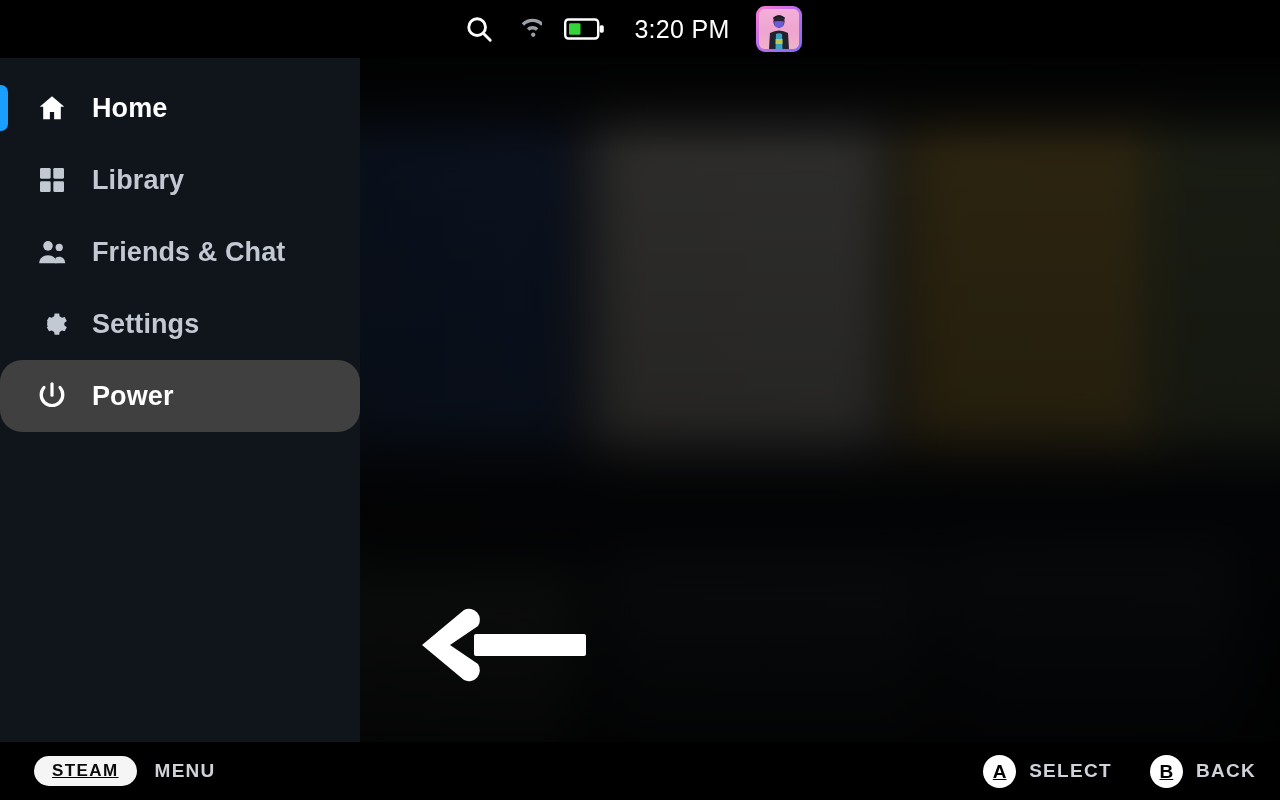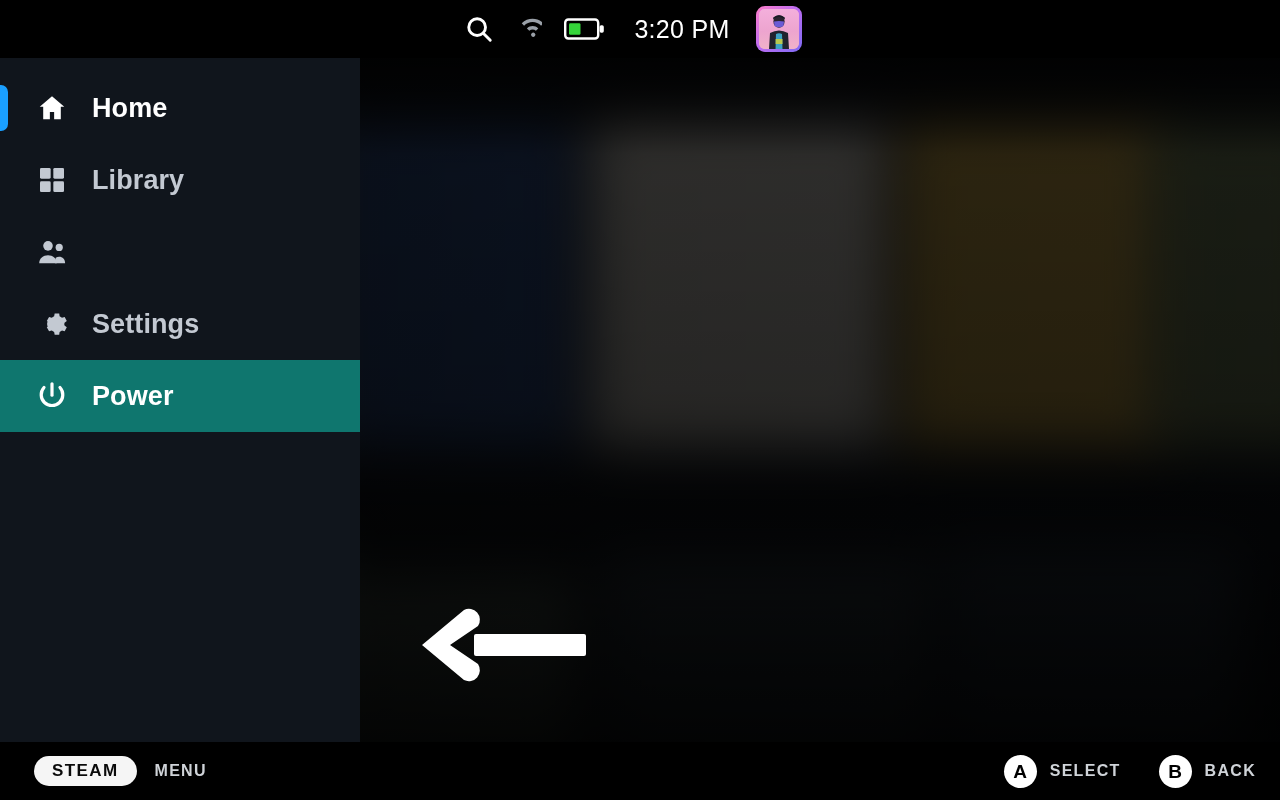--- a/index.html
+++ b/index.html
@@ -64,49 +64,50 @@
     width:32px; height:32px; flex:none;
     display:flex; align-items:center; justify-content:center;
     color:#c3c9d2;
   }
   .nav-item .nav-label {
     font-size:27px; font-weight:600; color:#c3c9d2; letter-spacing:.1px;
     white-space:nowrap;
   }
   .nav-item.is-active .nav-label,
   .nav-item.is-active .nav-icon { color:#ffffff; }
-  .nav-item.is-focused { background:#0f766e; }
+  .nav-item.is-focused { background:#404040;border-radius:22px; }
   .nav-item.is-focused .nav-label,
   .nav-item.is-focused .nav-icon { color:#ffffff; }
   .focus-bar {
     position:absolute; left:-6px; top:50%; transform:translateY(-50%);
     width:14px; height:46px; border-radius:7px; background:#1a9fff;
     display:none;
   }
   .nav-item.is-active .focus-bar { display:block; }
 
   
   #annotation-arrow { position:absolute; left:412px; top:600px; z-index:35; }
 
   
   #bottombar {
     position:absolute; left:0; bottom:0; width:1280px; height:58px;
     background:#000; z-index:40;
     display:flex; align-items:center; justify-content:space-between;
     padding:0 24px 0 34px;
+    text-decoration:underline;
   }
   #bottom-left { display:flex; align-items:center; gap:18px; }
   #bottom-right { display:flex; align-items:center; gap:38px; }
   .pill-btn {
     background:#f5f5f5; color:#0a0a0a; border-radius:999px;
     padding:6px 18px 7px; font-size:17px; font-weight:700;
     letter-spacing:1.4px; line-height:1;
   }
   .hint-text {
-    color:#cfd3d8; font-size:16px; font-weight:600; letter-spacing:1.3px;
+    color:#cfd3d8; font-size:19px; font-weight:600; letter-spacing:1.3px;
   }
   .hint-group { display:flex; align-items:center; gap:13px; }
   .btn-glyph {
     width:33px; height:33px; border-radius:50%; background:#ffffff;
     color:#000; font-size:19px; font-weight:700;
     display:flex; align-items:center; justify-content:center;
     line-height:1;
   }
 </style>
 </head>
@@ -208,20 +209,21 @@
       </div>
       <div class="nav-item">
         <span class="nav-icon">
           <svg width="32" height="32" viewBox="0 0 24 24" fill="currentColor">
             <circle cx="9" cy="7.4" r="3.6"></circle>
             <path d="M2.4 20.4c0-3.7 3-6 6.6-6s6.6 2.3 6.6 6Z"></path>
             <circle cx="17.4" cy="8.6" r="2.7"></circle>
             <path d="M14.2 20.4h7.6c0-3-1.9-4.8-4.4-4.8-1 0-1.9.2-2.6.7Z"></path>
           </svg>
         </span>
+        <span class="nav-label">Friends &amp; Chat</span>
       </div>
       <div class="nav-item">
         <span class="nav-icon">
           <svg width="32" height="32" viewBox="0 0 24 24" fill="currentColor">
             <path d="M12 8.3a3.7 3.7 0 1 0 0 7.4 3.7 3.7 0 0 0 0-7.4Zm9.4 4.9-.2-1.1.2-1.1 1.7-1.3-1.6-3-2 .6-1.8-1.1-.3-2.1h-3.4l-.4 2.1-1.8 1.1-2-.6-1.7 3L9.8 11l-.2 1.1.2 1.1-1.7 1.3 1.7 3 2-.6 1.8 1.1.4 2.1h3.4l.3-2.1 1.8-1.1 2 .6 1.6-3Z"></path>
           </svg>
         </span>
         <span class="nav-label">Settings</span>
       </div>
       <div class="nav-item is-focused">

